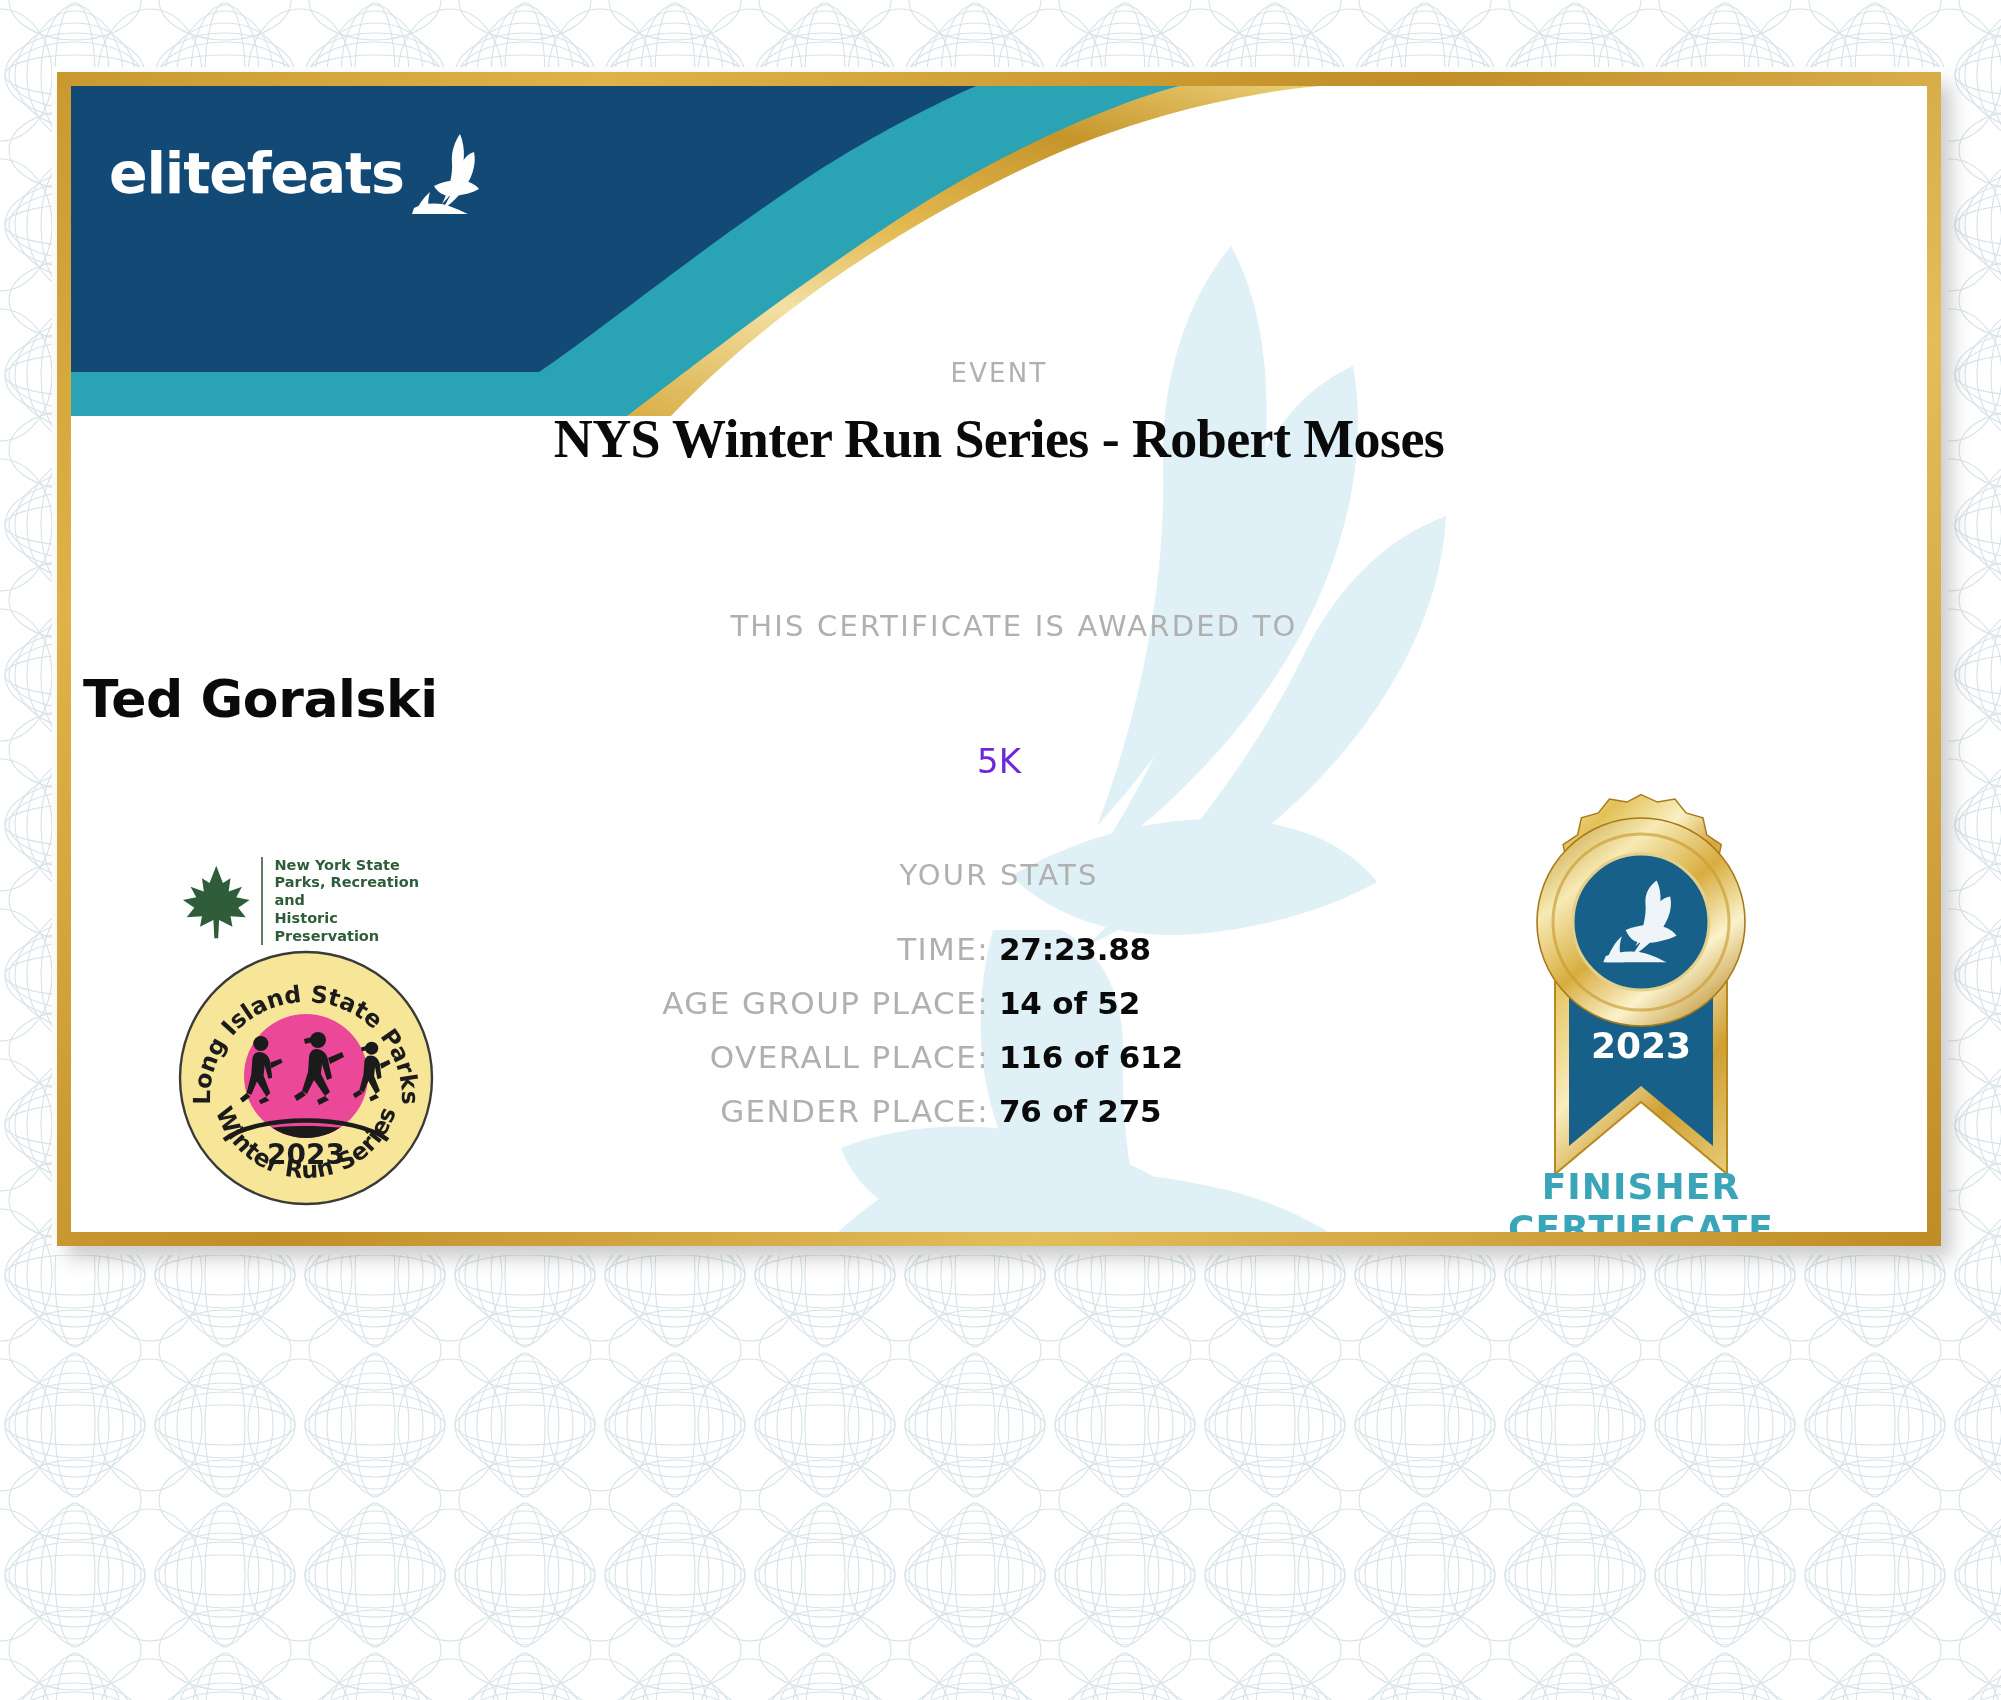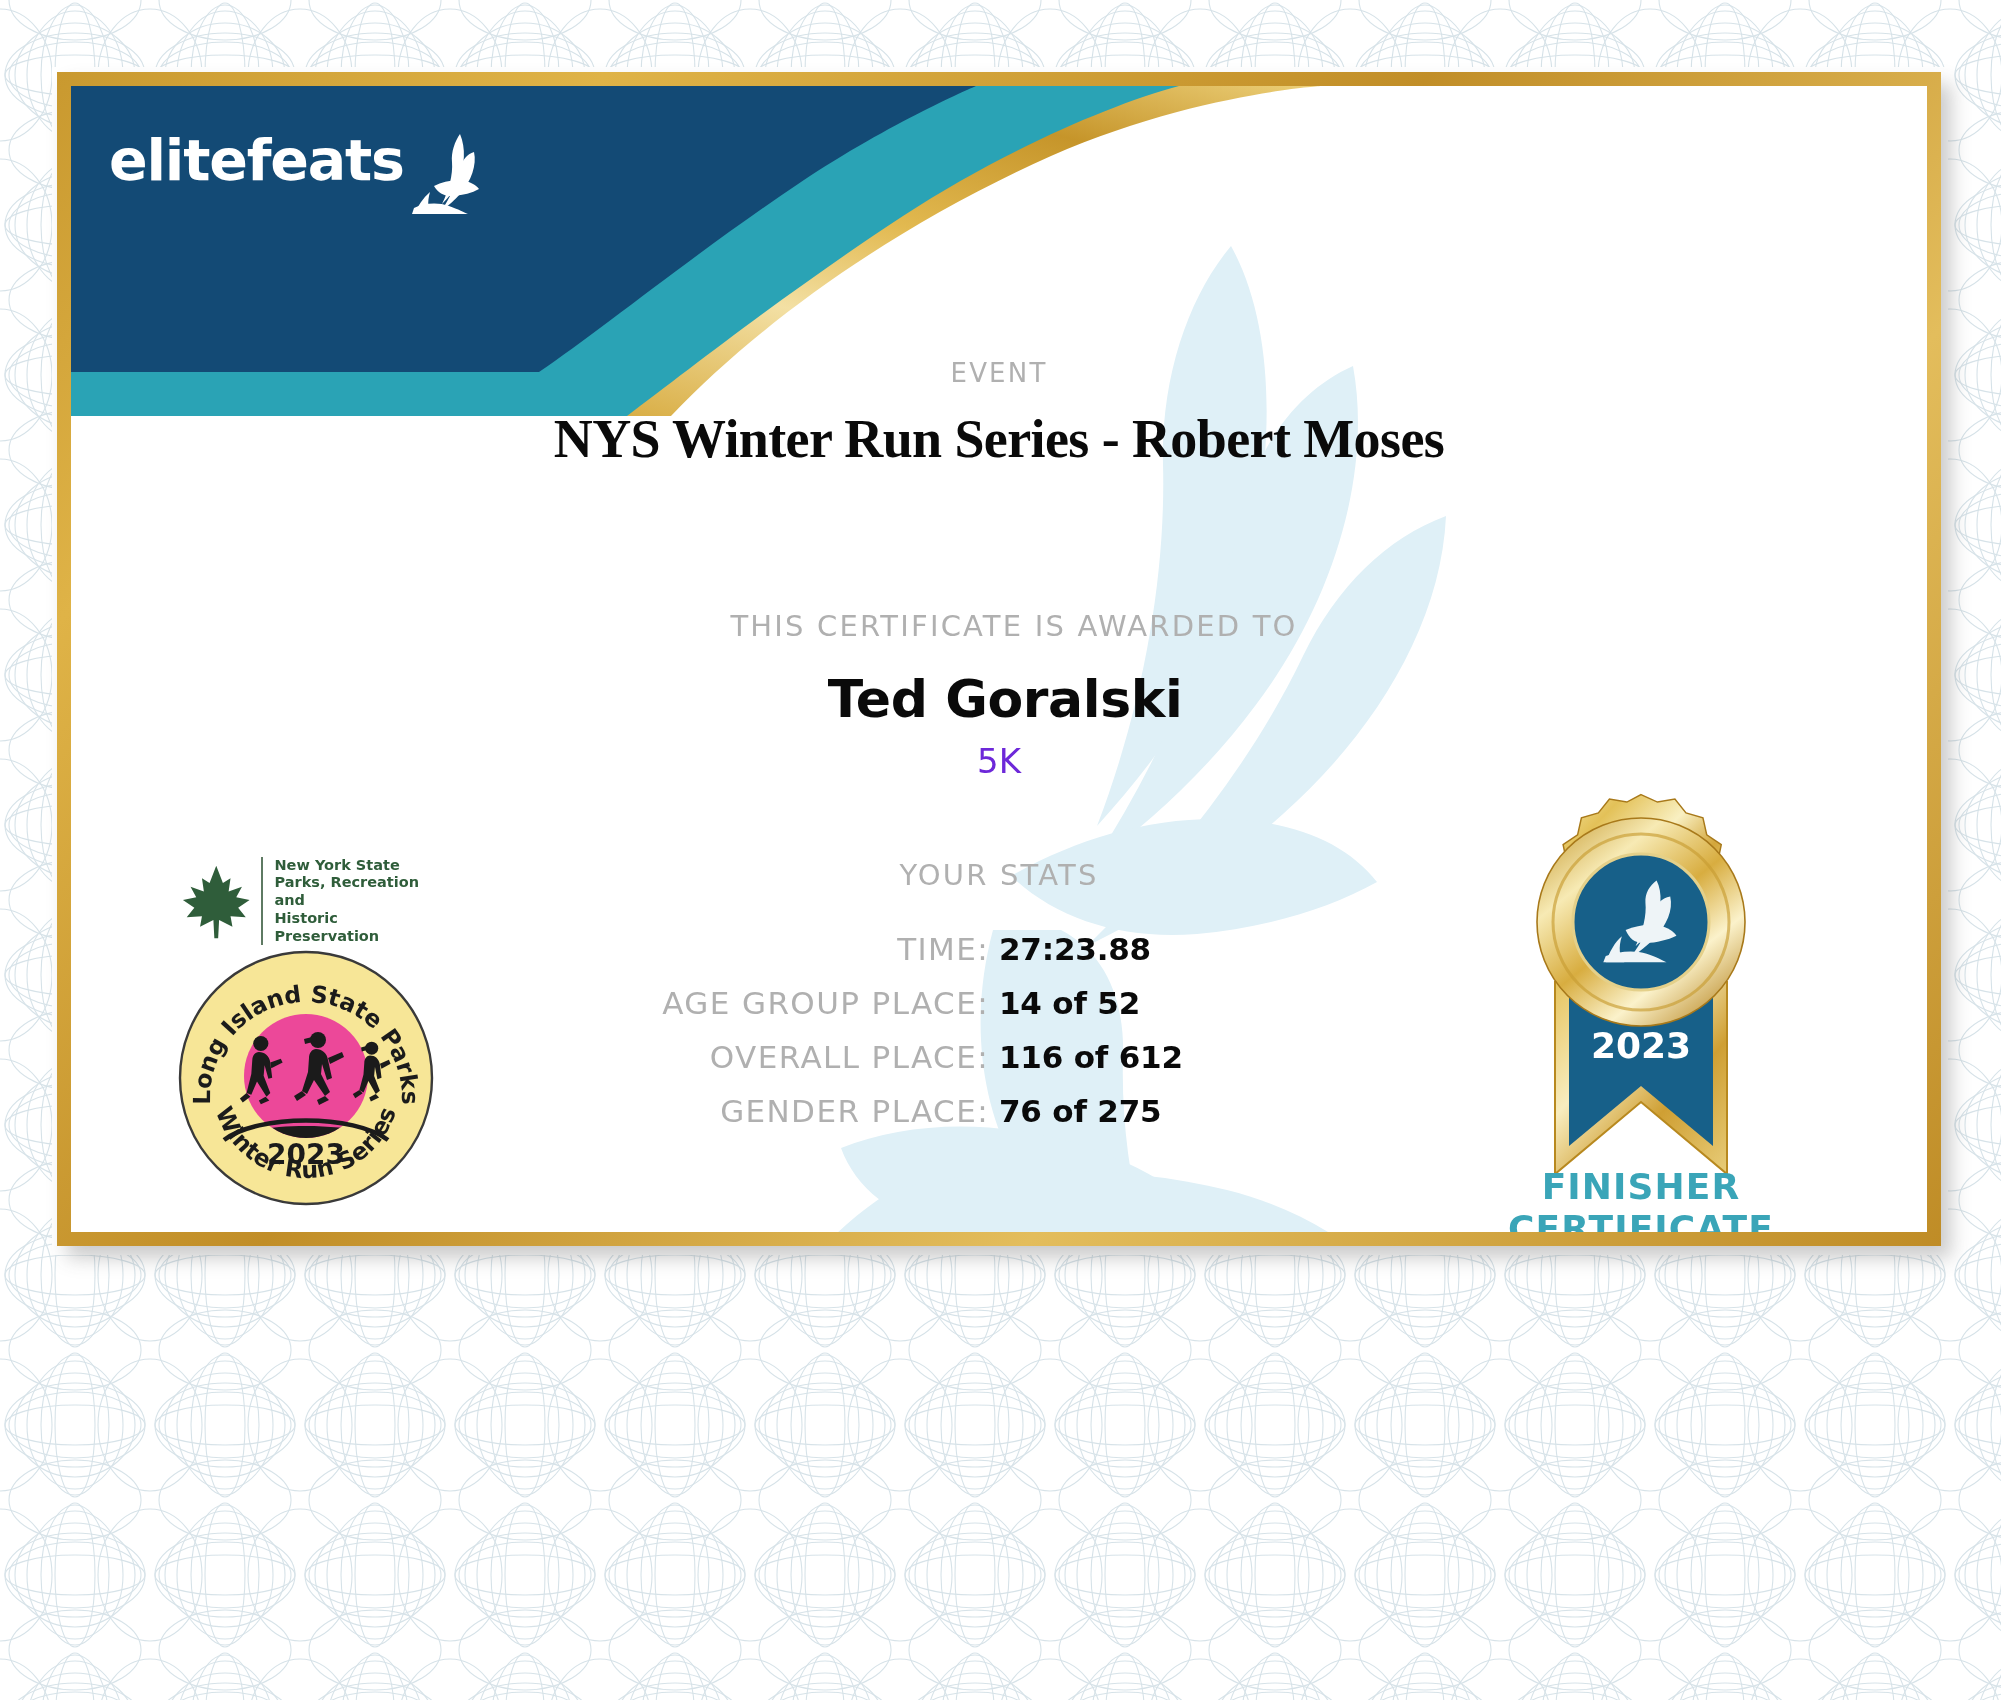--- a/index.html
+++ b/index.html
@@ -70,21 +70,21 @@
     z-index: 2;
   }
 
   
   #brand {
     position: absolute;
     left: 38px;
     top: 46px;
     z-index: 4;
     display: flex;
-    align-items: flex-start;
+    align-items: center;
     gap: 4px;
   }
   #brand-word {
     font-family: "DejaVu Sans", sans-serif;
     font-size: 57px;
     font-weight: 700;
     letter-spacing: -1.2px;
     color: #ffffff;
     line-height: 1;
   }
@@ -129,21 +129,20 @@
     left: 0; right: 0;
     top: 523px;
     font-size: 29px;
     margin-left: 30px;
   }
 
   #recipient {
     position: absolute;
     left: 12px; right: 0;
     top: 583px;
-    text-align: center;
     font-family: "DejaVu Sans", sans-serif;
     font-size: 52px;
     font-weight: 700;
     color: #0a0a0a;
     letter-spacing: -0.4px;
   }
 
   #distance {
     position: absolute;
     left: 0; right: 0;

